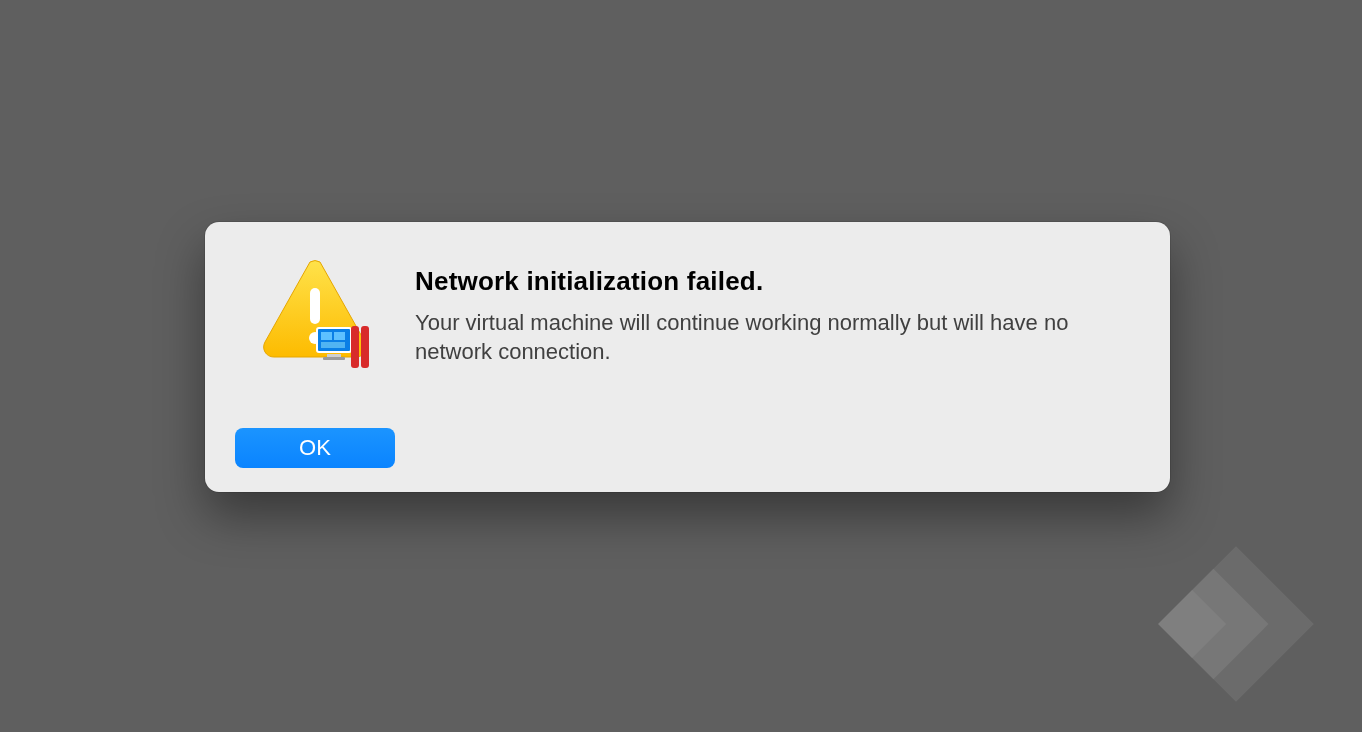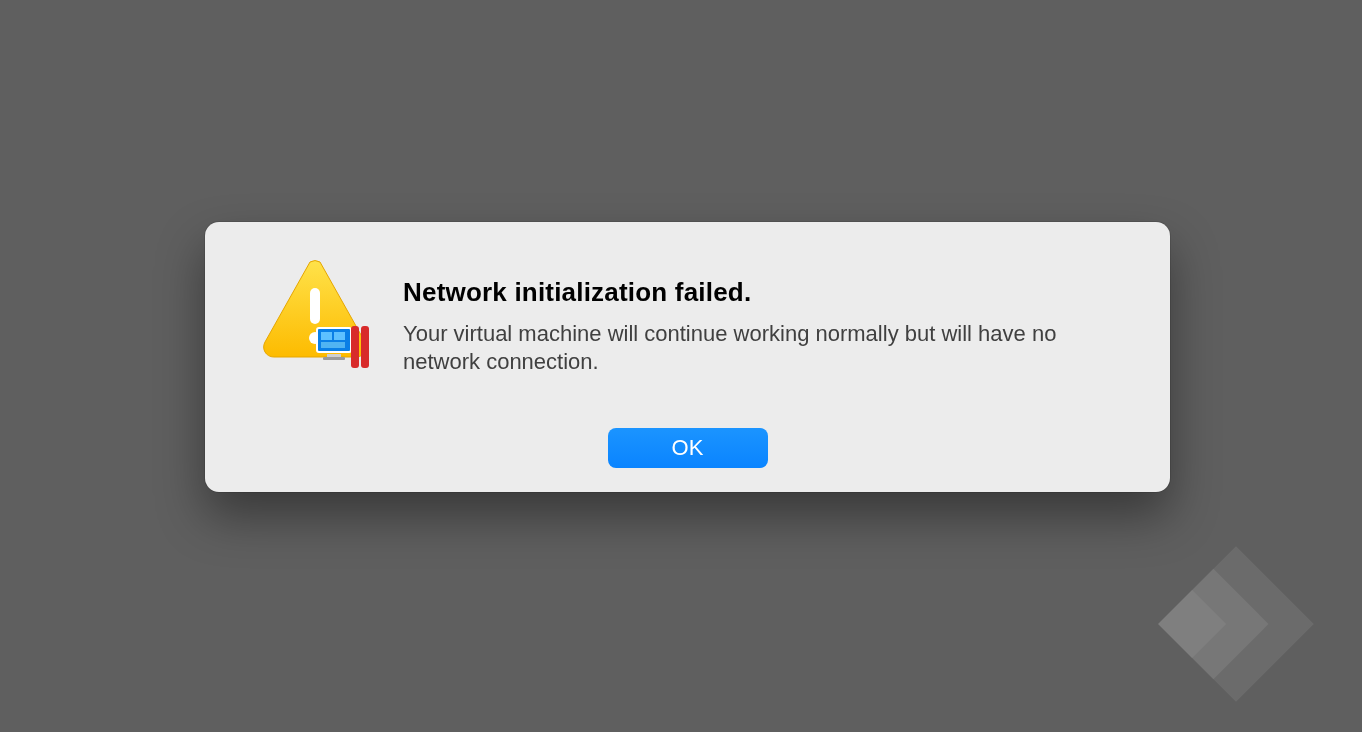--- a/index.html
+++ b/index.html
@@ -22,22 +22,22 @@
       width: 965px;
       background: #ececec;
       border-radius: 14px;
       box-shadow: 0 24px 48px rgba(0,0,0,0.4), 0 0 0 1px rgba(0,0,0,0.1);
       display: flex;
       flex-direction: column;
       padding: 28px 30px 24px 30px;
     }
     .dialog-main {
       display: flex;
-      align-items: flex-end;
-      gap: 28px;
+      align-items: center;
+      gap: 40px;
     }
     .icon-wrap {
       flex: 0 0 auto;
       width: 120px;
       height: 120px;
       position: relative;
       margin-left: 20px;
       margin-top: 6px;
     }
     .content {
@@ -52,21 +52,21 @@
       margin-bottom: 12px;
     }
     .message {
       font-size: 22px;
       color: #404040;
       line-height: 1.28;
       max-width: 660px;
     }
     .button-row {
       display: flex;
-      justify-content: center;
+      justify-content: flex-start;
       margin-top: 52px;
     }
     .ok-button {
       min-width: 160px;
       height: 40px;
       background: linear-gradient(#1b94ff, #0a84ff);
       border: none;
       border-radius: 8px;
       color: #fff;
       font-size: 22px;

